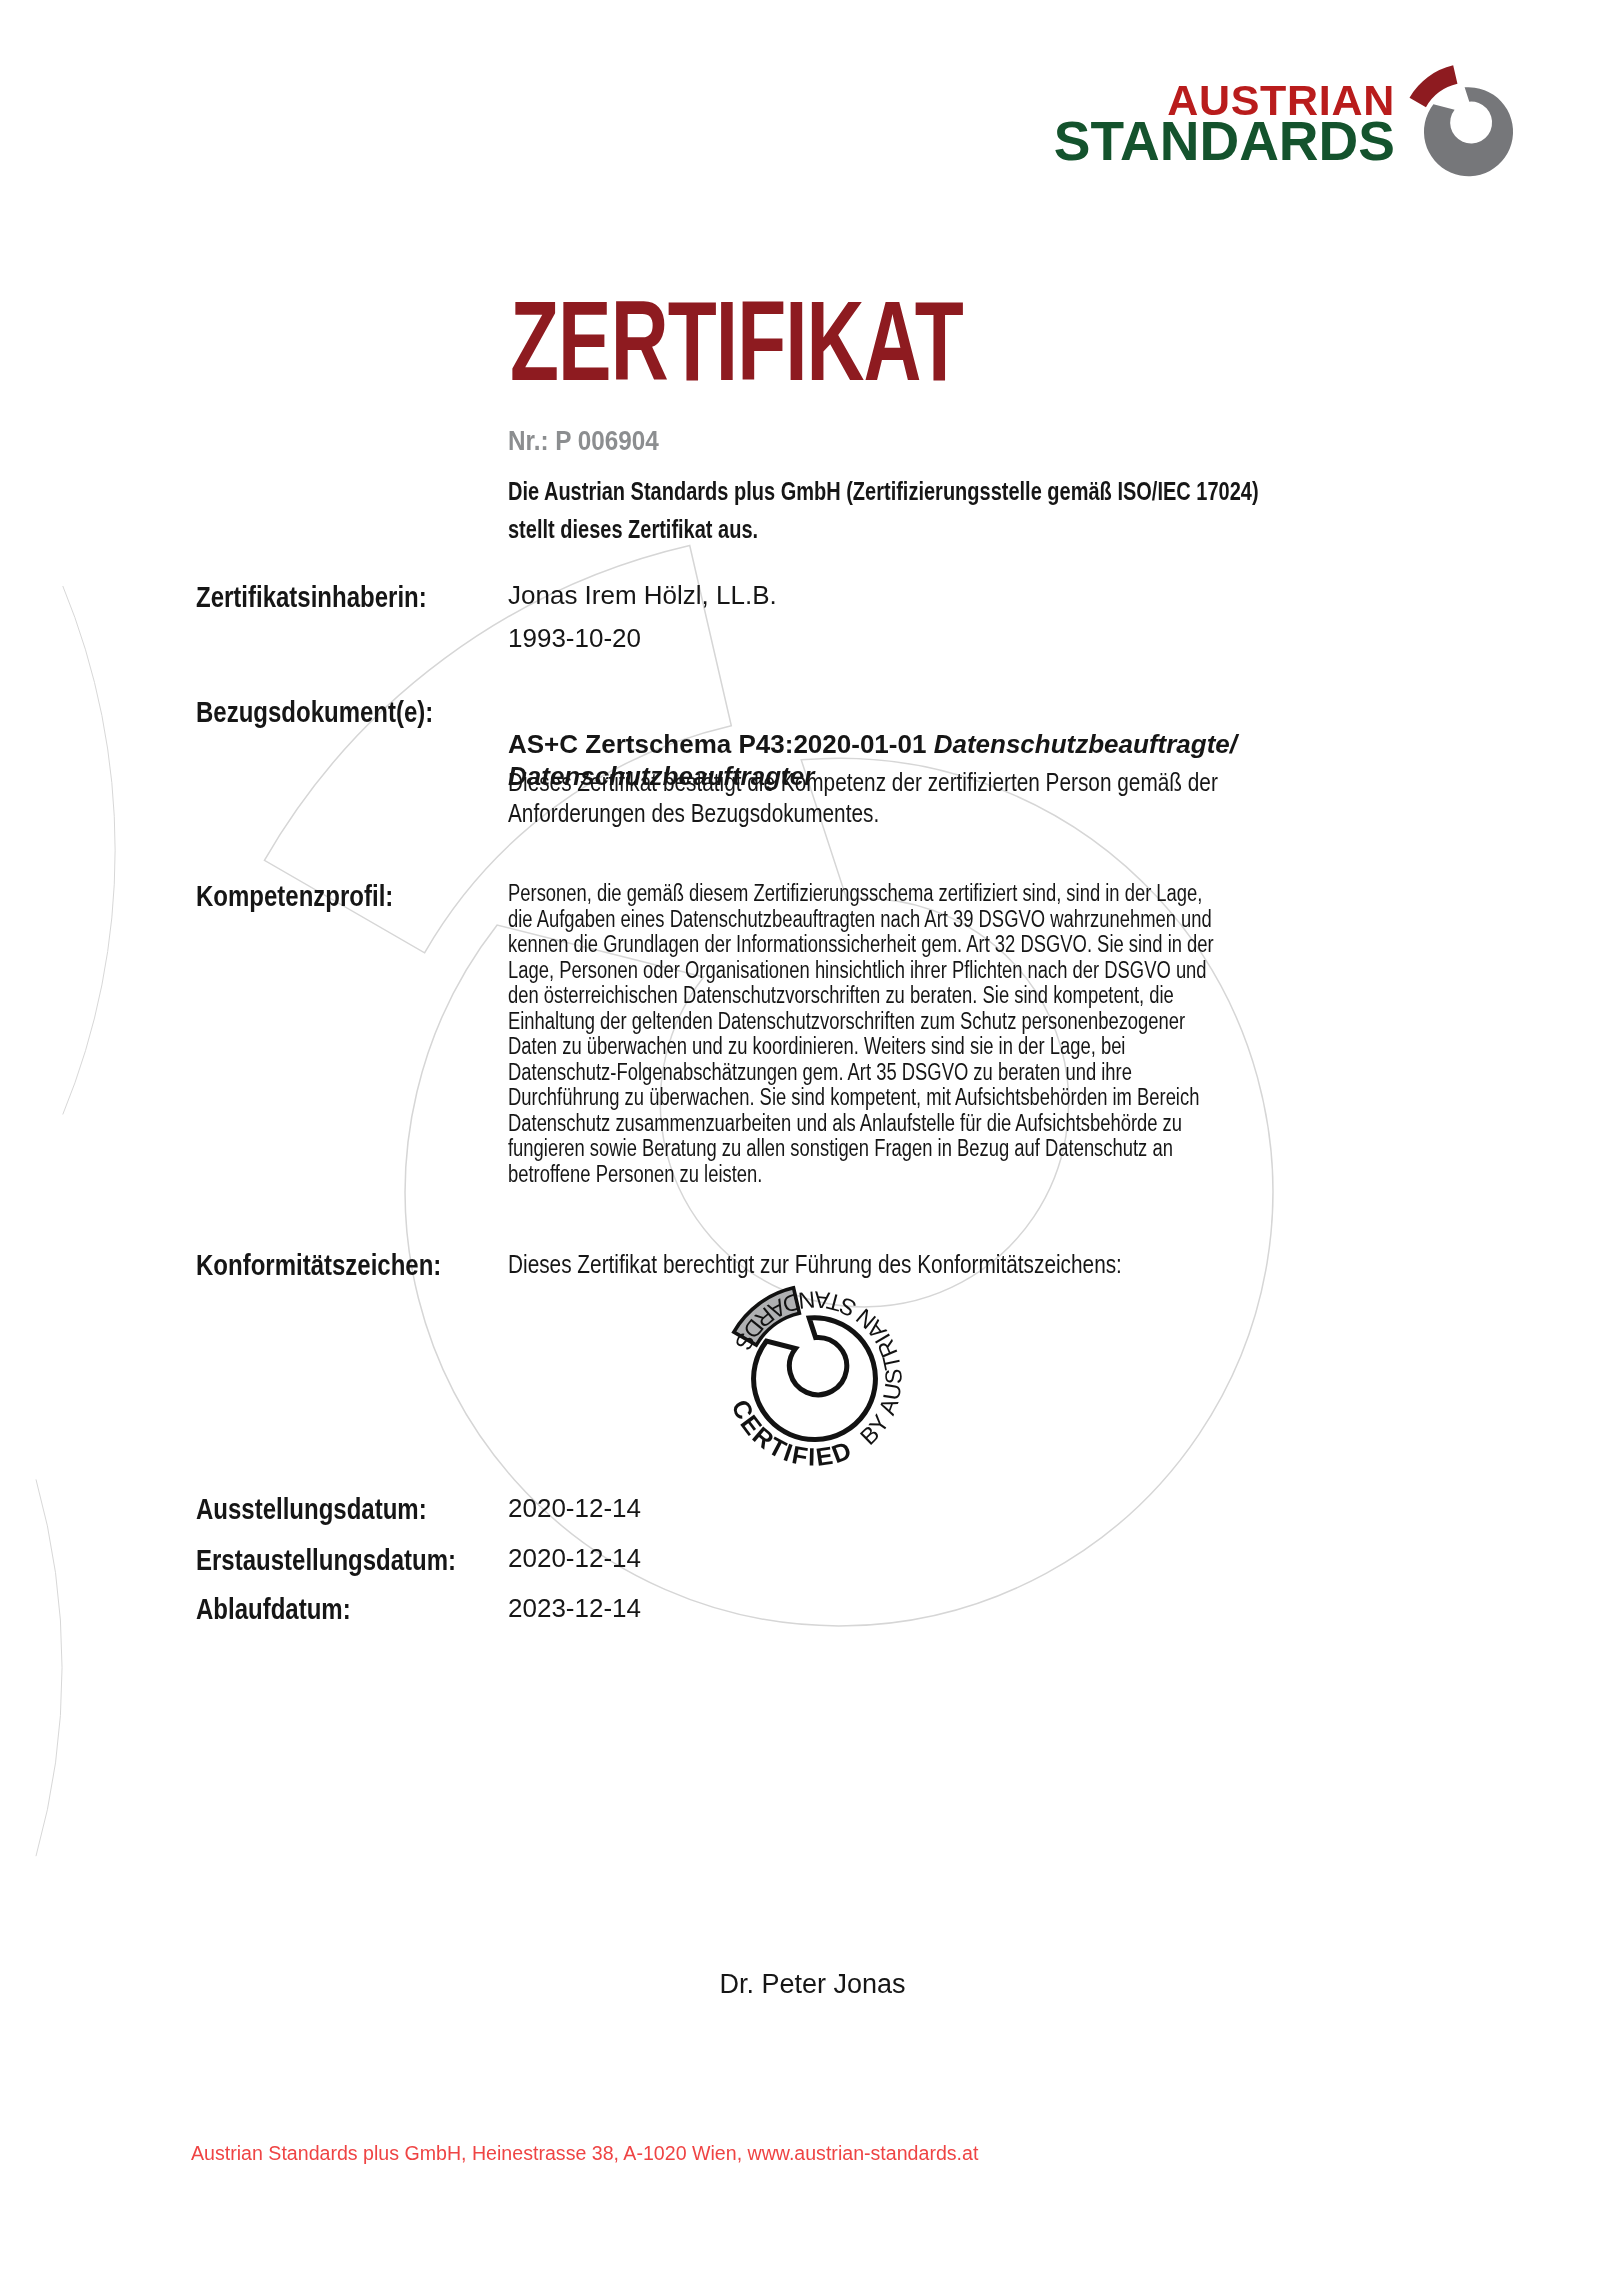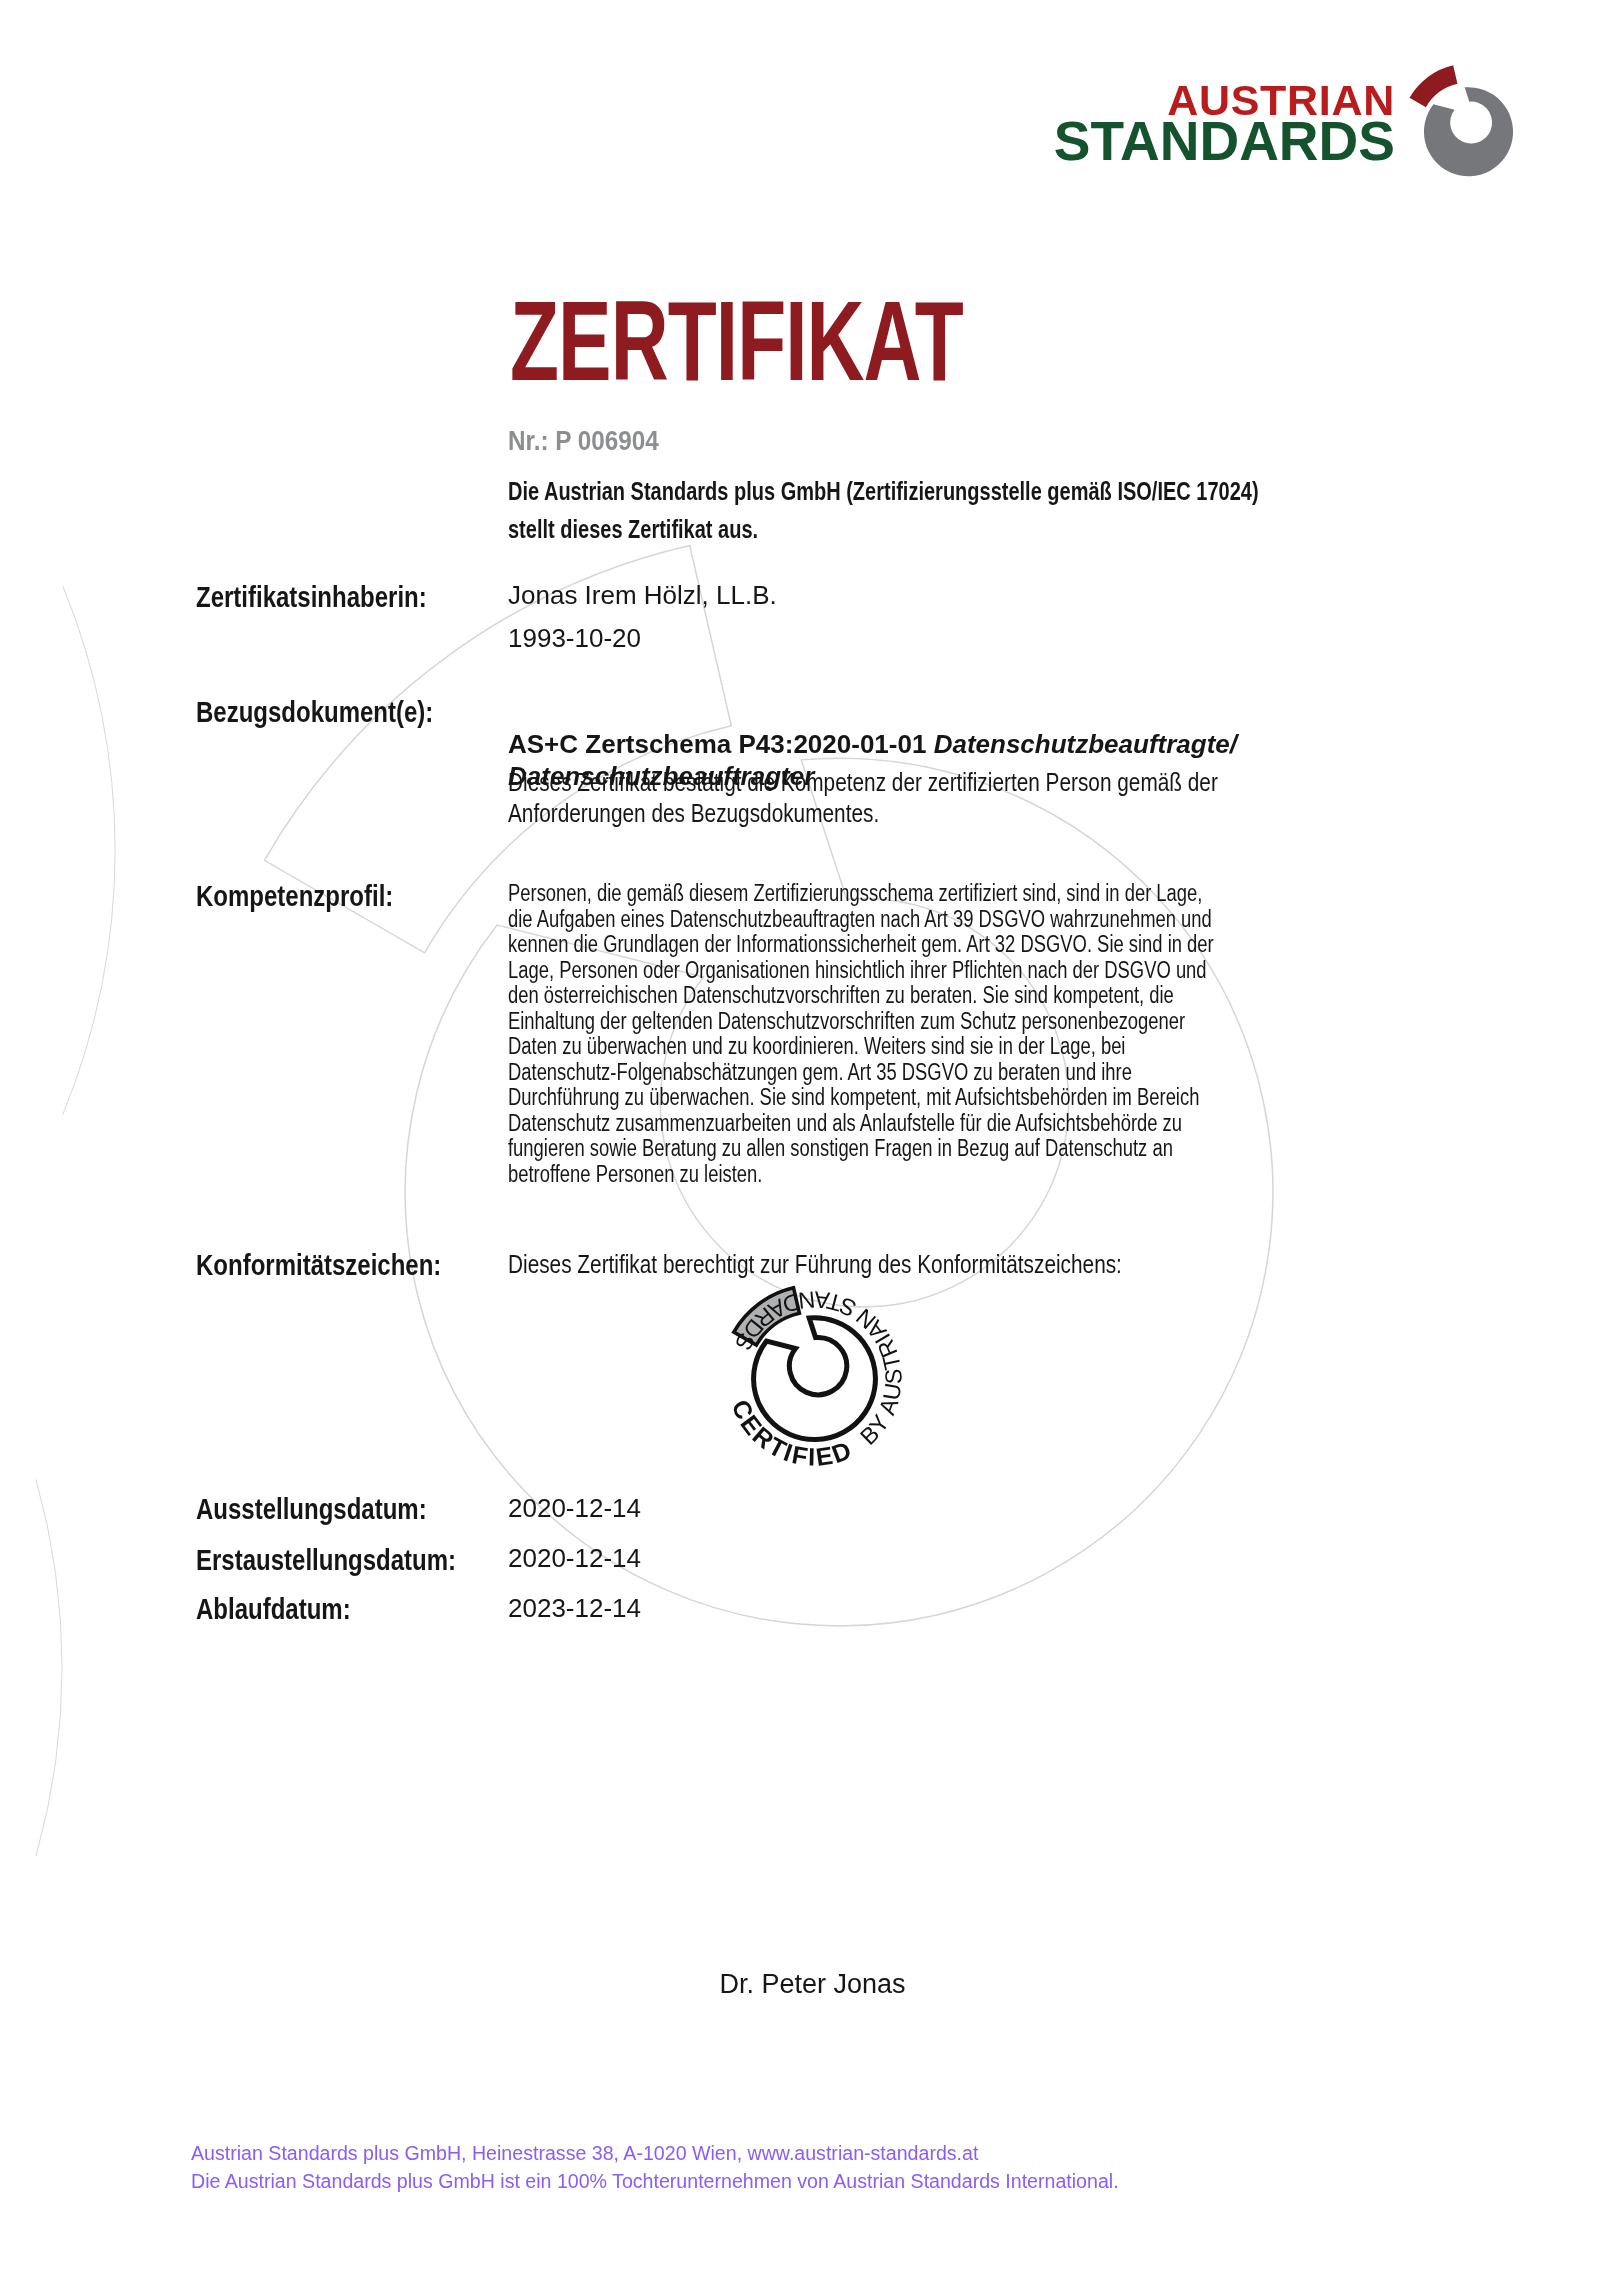--- a/index.html
+++ b/index.html
@@ -18,21 +18,21 @@
   .intro{font-size:25px;font-weight:bold;line-height:38px;width:975px;}
   .label{font-size:30px;font-weight:bold;white-space:nowrap;}
   .value{font-size:26px;}
   .bodytext{font-size:26px;line-height:31px;width:890px;}
   .comptext{font-size:23px;line-height:25.5px;width:890px;}
   .nowrap{white-space:nowrap;}
   .logo-austrian{font-size:43px;font-weight:bold;color:#b91c1c;line-height:1;letter-spacing:0.7px;}
   .logo-standards{font-size:55px;font-weight:bold;color:#14532d;line-height:1;letter-spacing:0px;margin-left:28px;}
   .right-align{text-align:right;}
   .sig{font-size:27px;text-align:center;line-height:29px;}
-  .footer{font-size:19.6px;color:#8b5cf6;line-height:28px;}
+  .footer{font-size:19.6px;color:#ef4444;line-height:28px;}
   .wm path{fill:none;stroke:#D6D6D6;}
   svg{display:block;overflow:visible;}
 </style>
 </head>
 <body>
 
 <div class="page">
 
   <svg class="abs wm" style="left:0;top:0;" width="1622" height="2295" viewBox="0 0 2480 3509">
     <path d="M 96 896 A 1060 1060 0 0 1 96 1704" stroke-width="1.5"></path>
@@ -94,17 +94,16 @@
 
   <div class="abs label cond" style="left:196px;top:1592px;">Ablaufdatum:</div>
   <div class="abs value nowrap" style="left:508px;top:1593px;">2023-12-14</div>
 
   <div class="abs sig" style="left:551px;top:1970px;width:523px;">
     <div>Dr. Peter Jonas</div>
   </div>
 
   <div class="abs footer" style="left:191px;top:2139px;width:1308px;">
     <div>Austrian Standards plus GmbH, Heinestrasse 38, A-1020 Wien, www.austrian-standards.at</div>
-    <div>Die Austrian Standards plus GmbH ist ein 100% Tochterunternehmen von Austrian Standards International.</div>
   </div>
 
 </div>
 
 
 </body></html>

